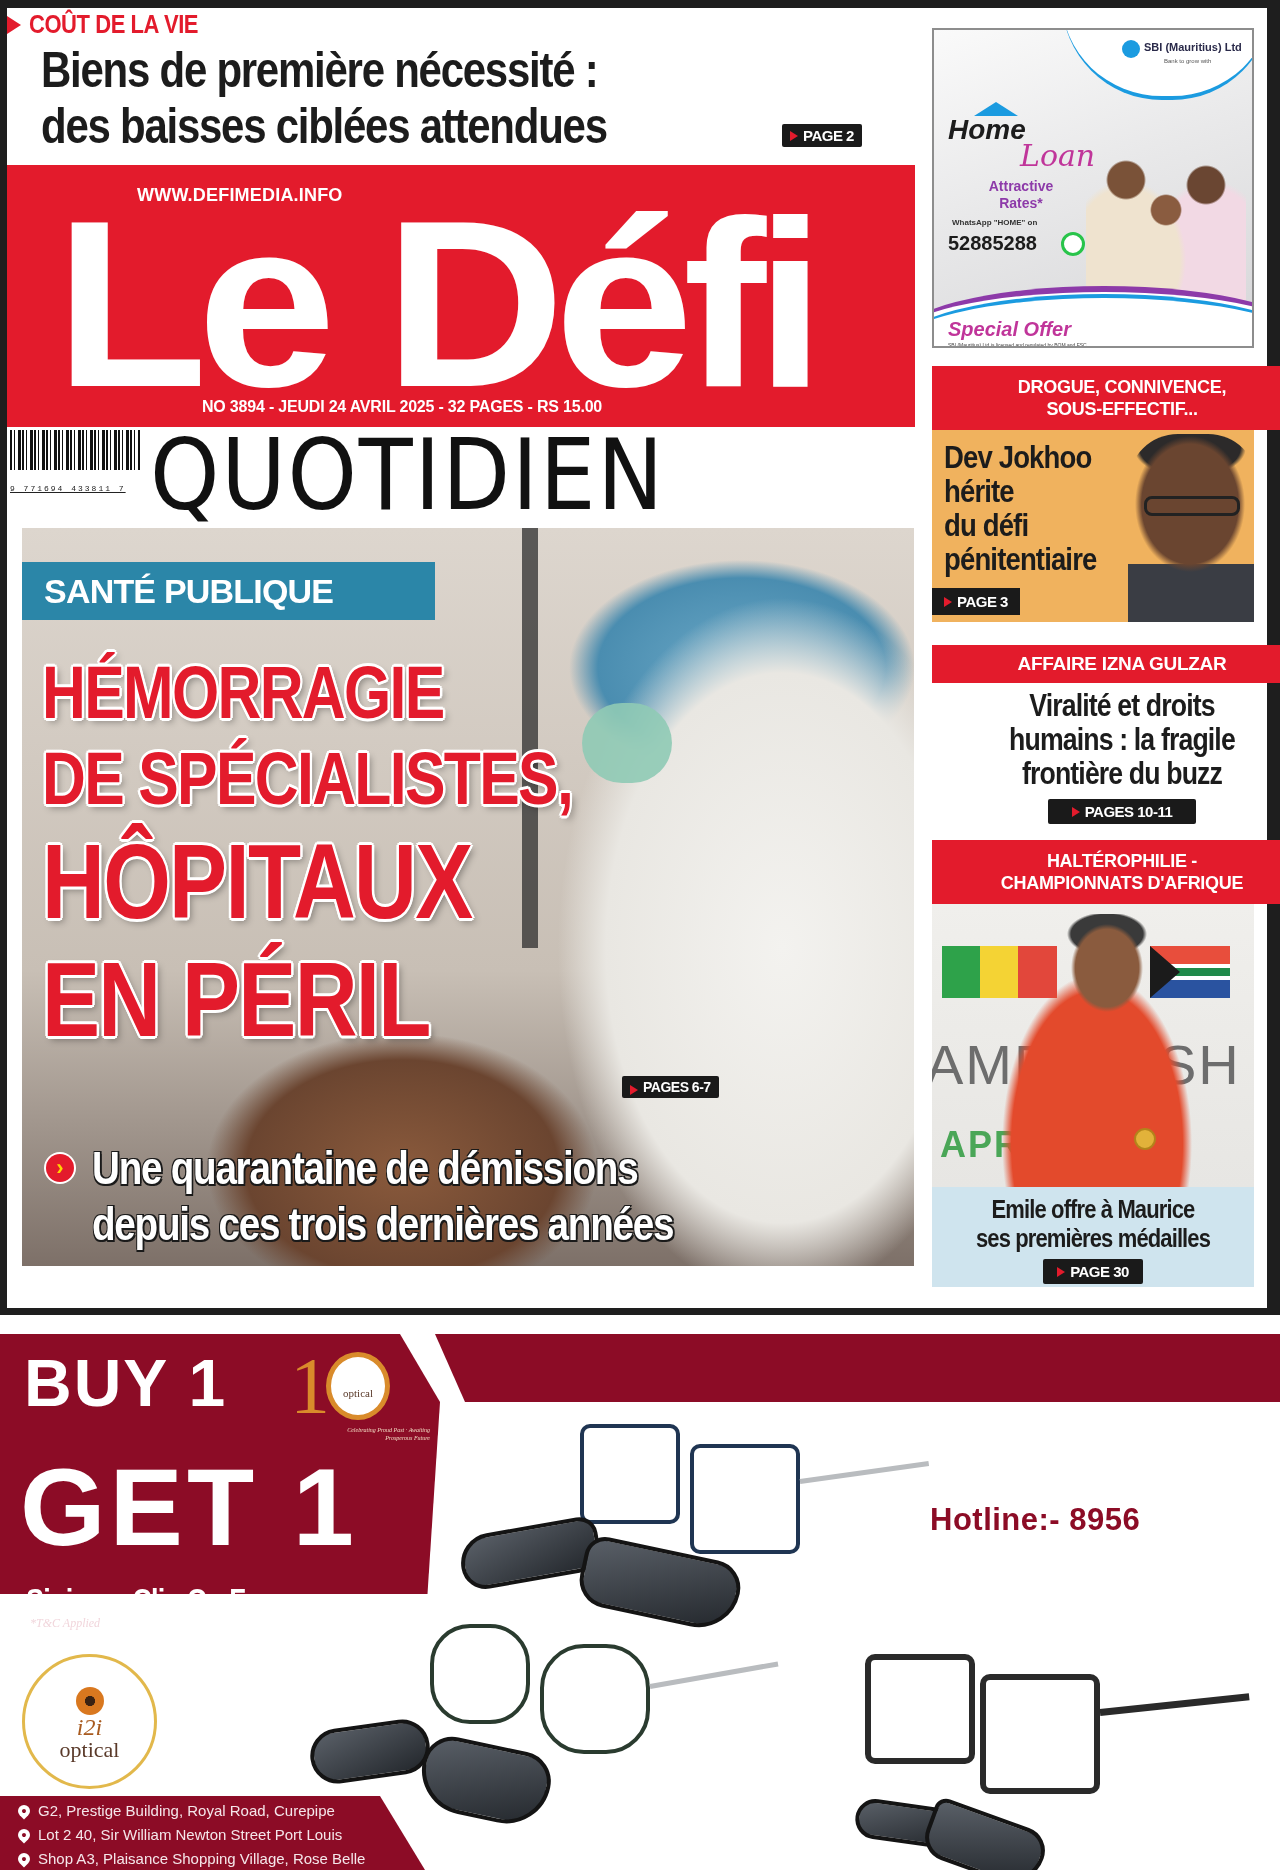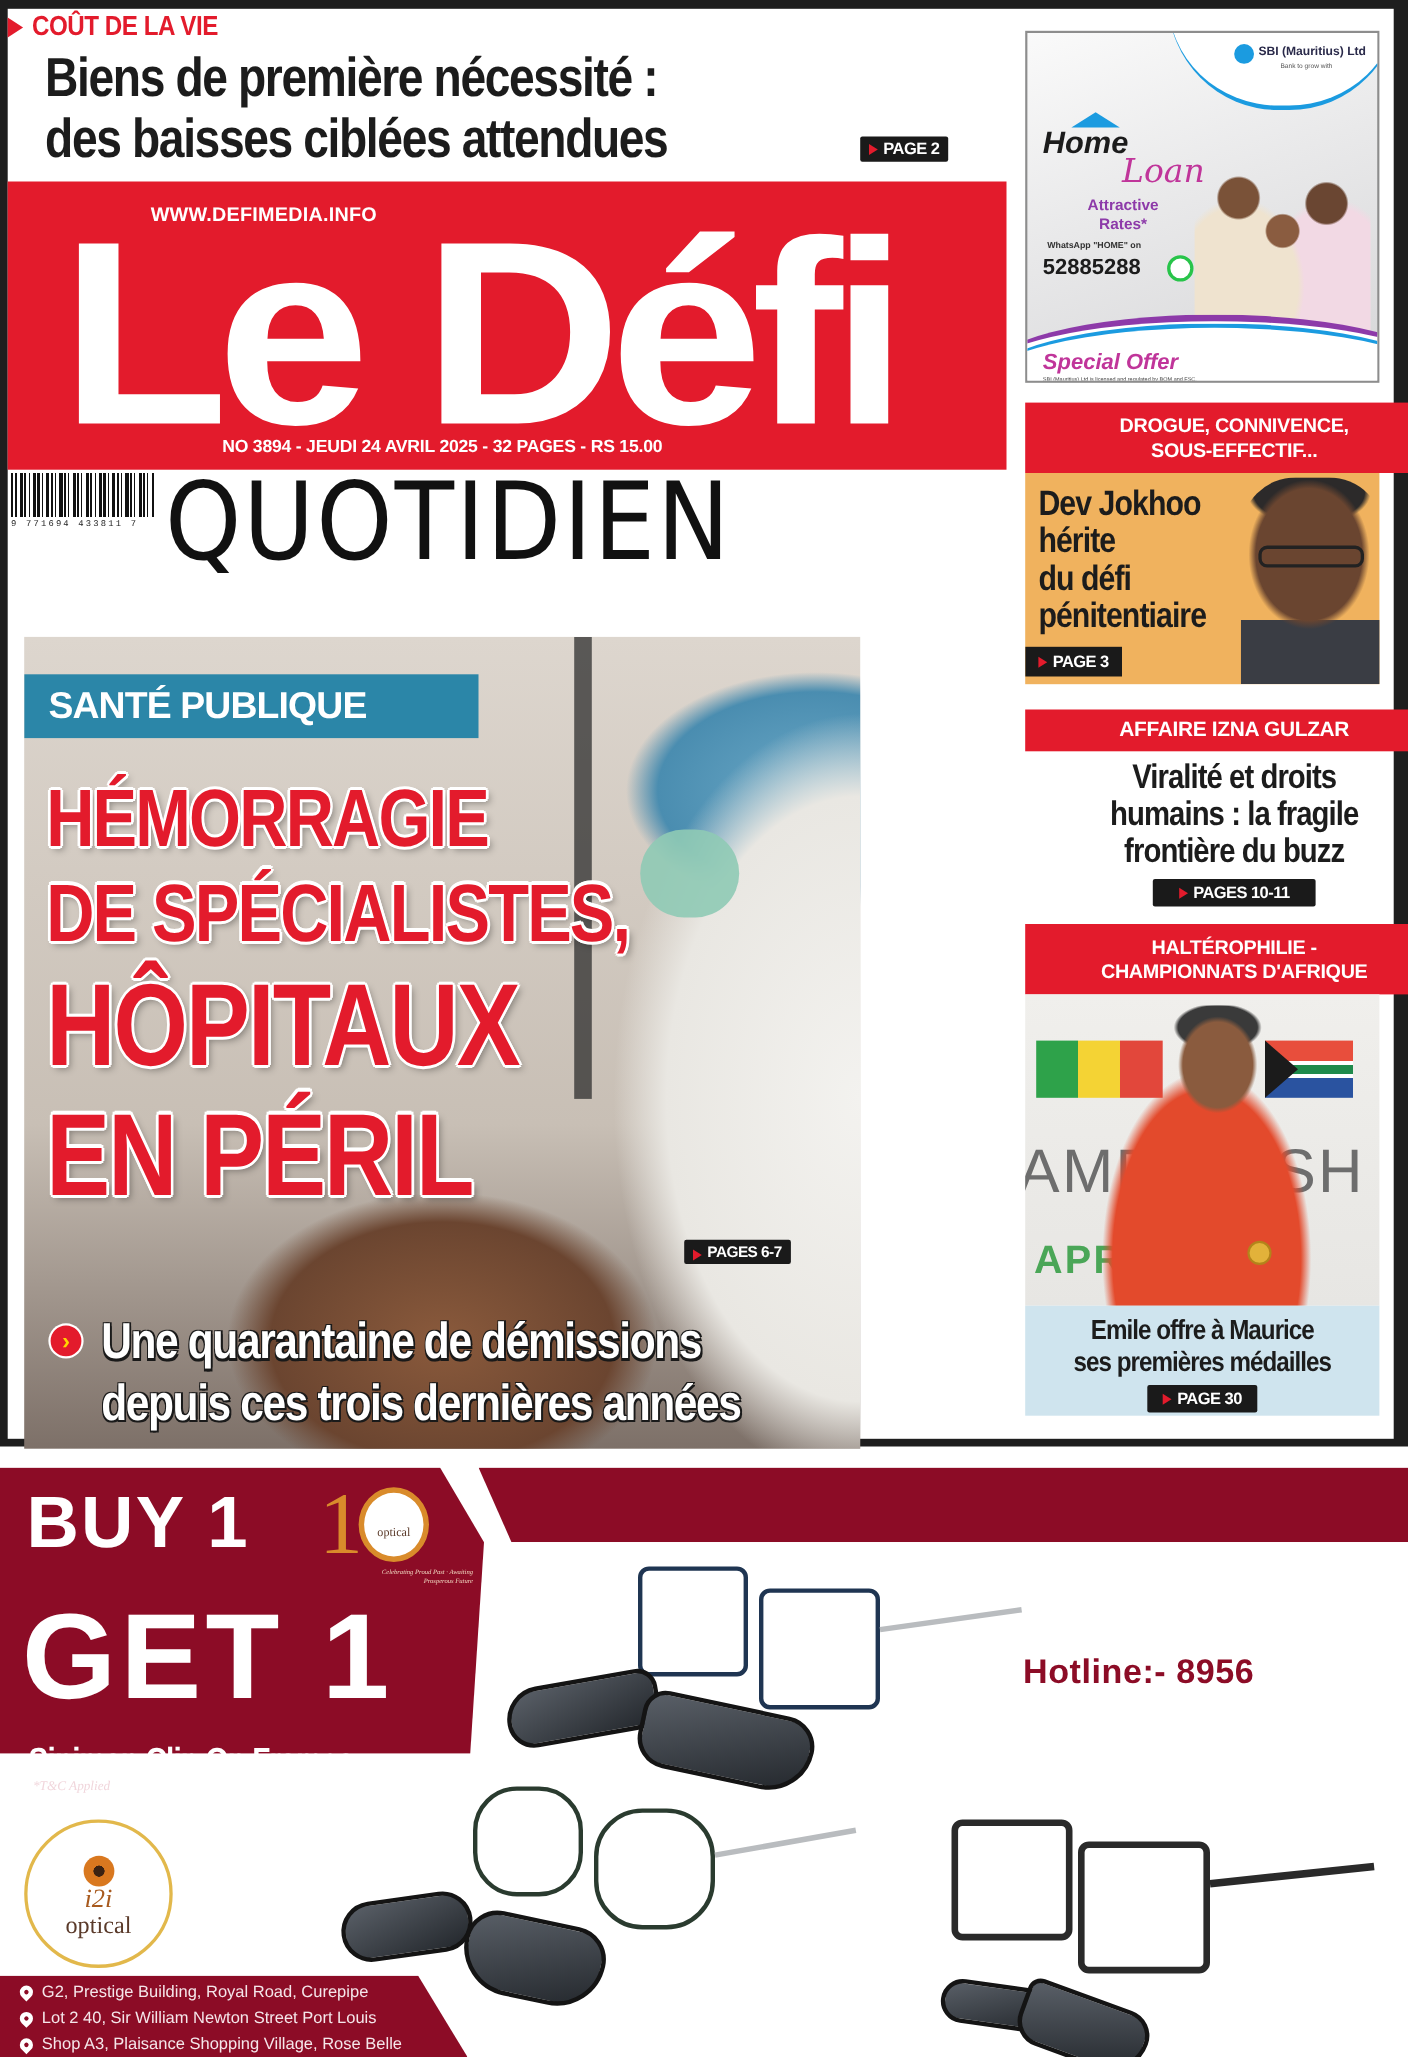--- a/index.html
+++ b/index.html
@@ -62,30 +62,30 @@
     position: absolute; left: 195px; top: 233px; color: #fff; font-weight: 700; font-size: 16px;
     letter-spacing: -0.2px; white-space: nowrap;
   }
   .barcode {
     position: absolute; left: 10px; top: 430px; width: 135px; height: 58px;
   }
   .barcode .bars {
     height: 40px; width: 130px;
     background: repeating-linear-gradient(90deg, #111 0 2px, #fff 2px 4px, #111 4px 5px, #fff 5px 8px, #111 8px 11px, #fff 11px 12px);
   }
-  .barcode .digits { font-family: "Liberation Mono", monospace; font-size: 8px; color: #222; letter-spacing: 2px; margin-top: 2px; }
+  .barcode .digits { font-family: "Liberation Mono", monospace; font-size: 8px; color: #222; letter-spacing: 2px; margin-top: 14px; text-decoration: underline; }
   .quotidien {
     position: absolute; left: 150px; top: 420px; font-family: "DejaVu Sans", sans-serif;
     font-size: 98px; line-height: 110px; color: #111; letter-spacing: 2px;
     transform: scaleX(0.9); transform-origin: left top; white-space: nowrap;
   }
 
   
   .main-story {
-    position: absolute; left: 22px; top: 579px; width: 760px; height: 738px; overflow: hidden;
+    position: absolute; left: 22px; top: 528px; width: 892px; height: 738px; overflow: hidden;
     background:
       radial-gradient(ellipse 320px 500px at 760px 420px, #f3f2ef 0%, #e9e7e2 55%, transparent 70%),
       radial-gradient(ellipse 240px 150px at 720px 140px, #6ba8c6 0%, #4a8db0 60%, transparent 72%),
       radial-gradient(ellipse 260px 180px at 380px 640px, #8a5a3c 0%, #6b4530 60%, transparent 75%),
       linear-gradient(180deg, #ddd6ce 0%, #c8bfb5 60%, #7d7068 100%);
   }
   .main-story .mask {
     position: absolute; left: 560px; top: 175px; width: 90px; height: 80px; border-radius: 40px;
     background: #8fcab5; opacity: 0.9;
   }

